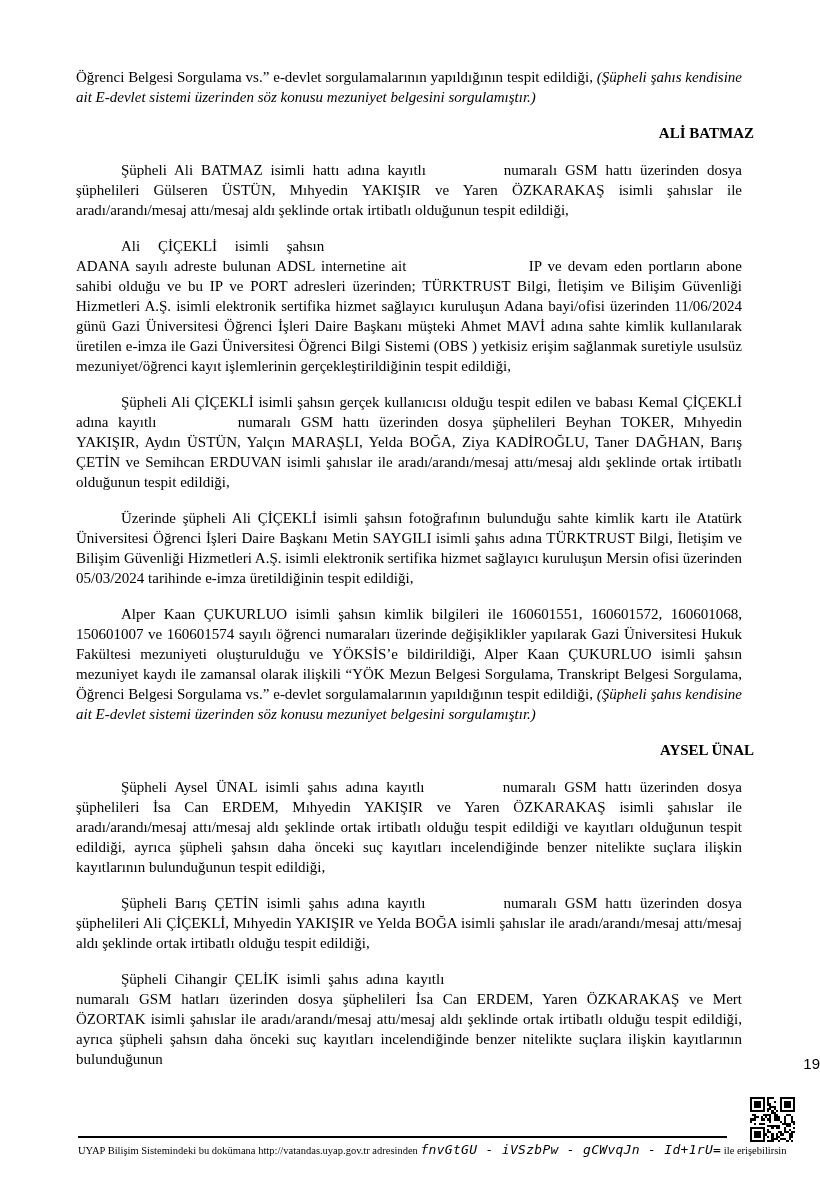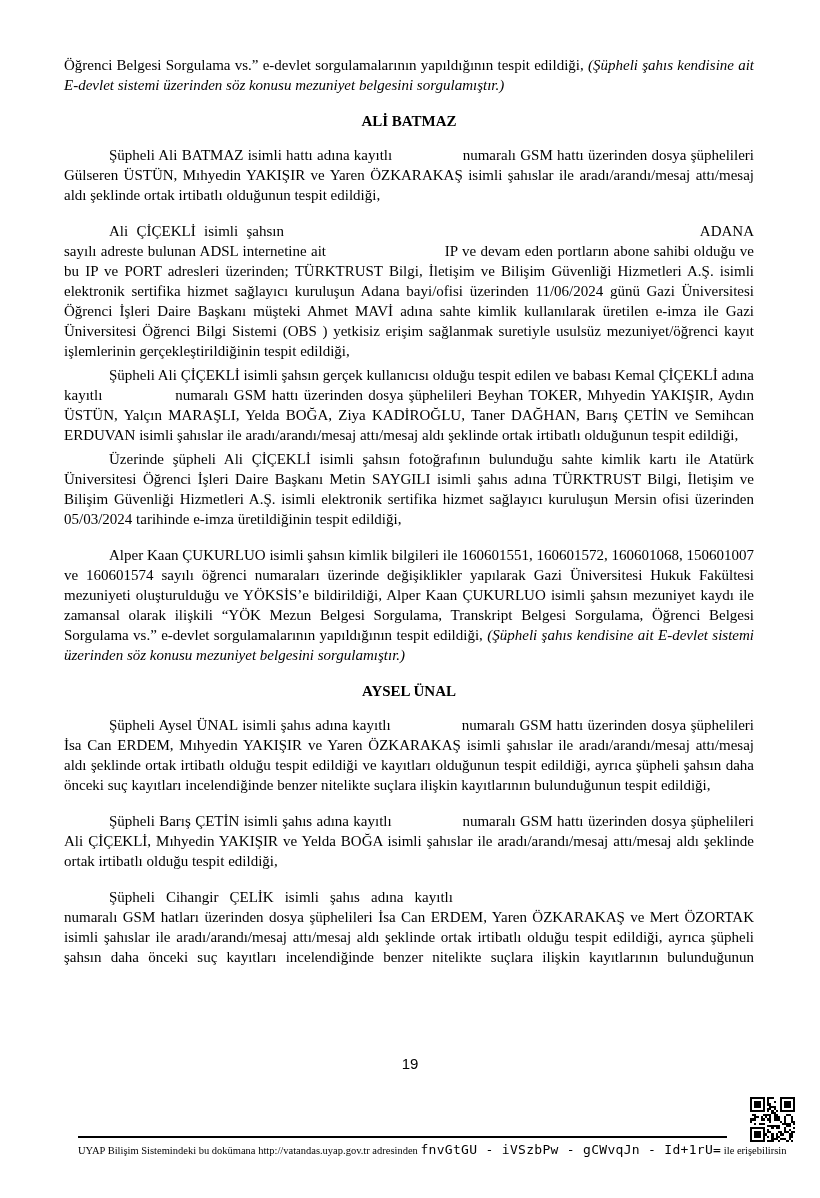--- a/index.html
+++ b/index.html
@@ -7,40 +7,40 @@
   body { width: 820px; height: 1198px; background: #f4f4f4; }
   .page {
     position: relative; width: 820px; height: 1198px;
     background: #ffffff; color: #000; overflow: hidden;
     font-family: "Liberation Serif", serif;
   }
   .content {
     position: absolute; left: 60px; top: 51px; width: 698px;
     font-size: 15px; line-height: 20px; text-align: justify;
   }
-  .content p { margin: 4px; text-indent: 45px; }
+  .content p { margin: 16px; text-indent: 45px; }
   .content p.noindent { text-indent: 0; }
   .content section { margin-top: 16px; }
-  .content h3 { margin: 13px; font-size: 15px; line-height: 21px; font-weight: 700; text-align: center; }
+  .content h3 { margin: 4px; font-size: 15px; line-height: 21px; font-weight: 700; text-align: right; }
   .gap { display: inline-block; height: 1px; vertical-align: baseline; }
   .it { font-style: italic; }
   .stretch { text-align-last: justify; }
   .page-number {
-    position: absolute; top: 1054px; left: 0; width: 820px; text-align: center;
+    position: absolute; top: 1054px; left: 0; width: 820px; text-align: right;
     font-family: "Liberation Sans", sans-serif; font-size: 15px; line-height: 20px;
   }
   .qr { position: absolute; left: 750px; top: 1097px; width: 45px; height: 45px; }
   .footer-rule { position: absolute; left: 78px; top: 1136px; width: 649px; height: 2px; background: #000; }
   .footer {
     position: absolute; left: 78px; top: 1141px; width: 710px;
     font-size: 10.5px; line-height: 17px; white-space: nowrap;
   }
   .footer .code {
     font-family: "DejaVu Sans Mono", monospace;
-    font-size: 13px; letter-spacing: 0.3px;
+    font-size: 13px; letter-spacing: 0.3px; font-style: italic;
   }
 </style>
 </head>
 <body>
 
 <div class="page">
   <main class="content" id="doc">
       <p class="noindent"><span>Öğrenci Belgesi Sorgulama vs.” e-devlet sorgulamalarının yapıldığının tespit edildiği,</span> <span class="it">(Şüpheli şahıs kendisine ait E-devlet sistemi üzerinden söz konusu mezuniyet belgesini sorgulamıştır.)</span></p>
       <section>
         <h3>ALİ BATMAZ</h3>

